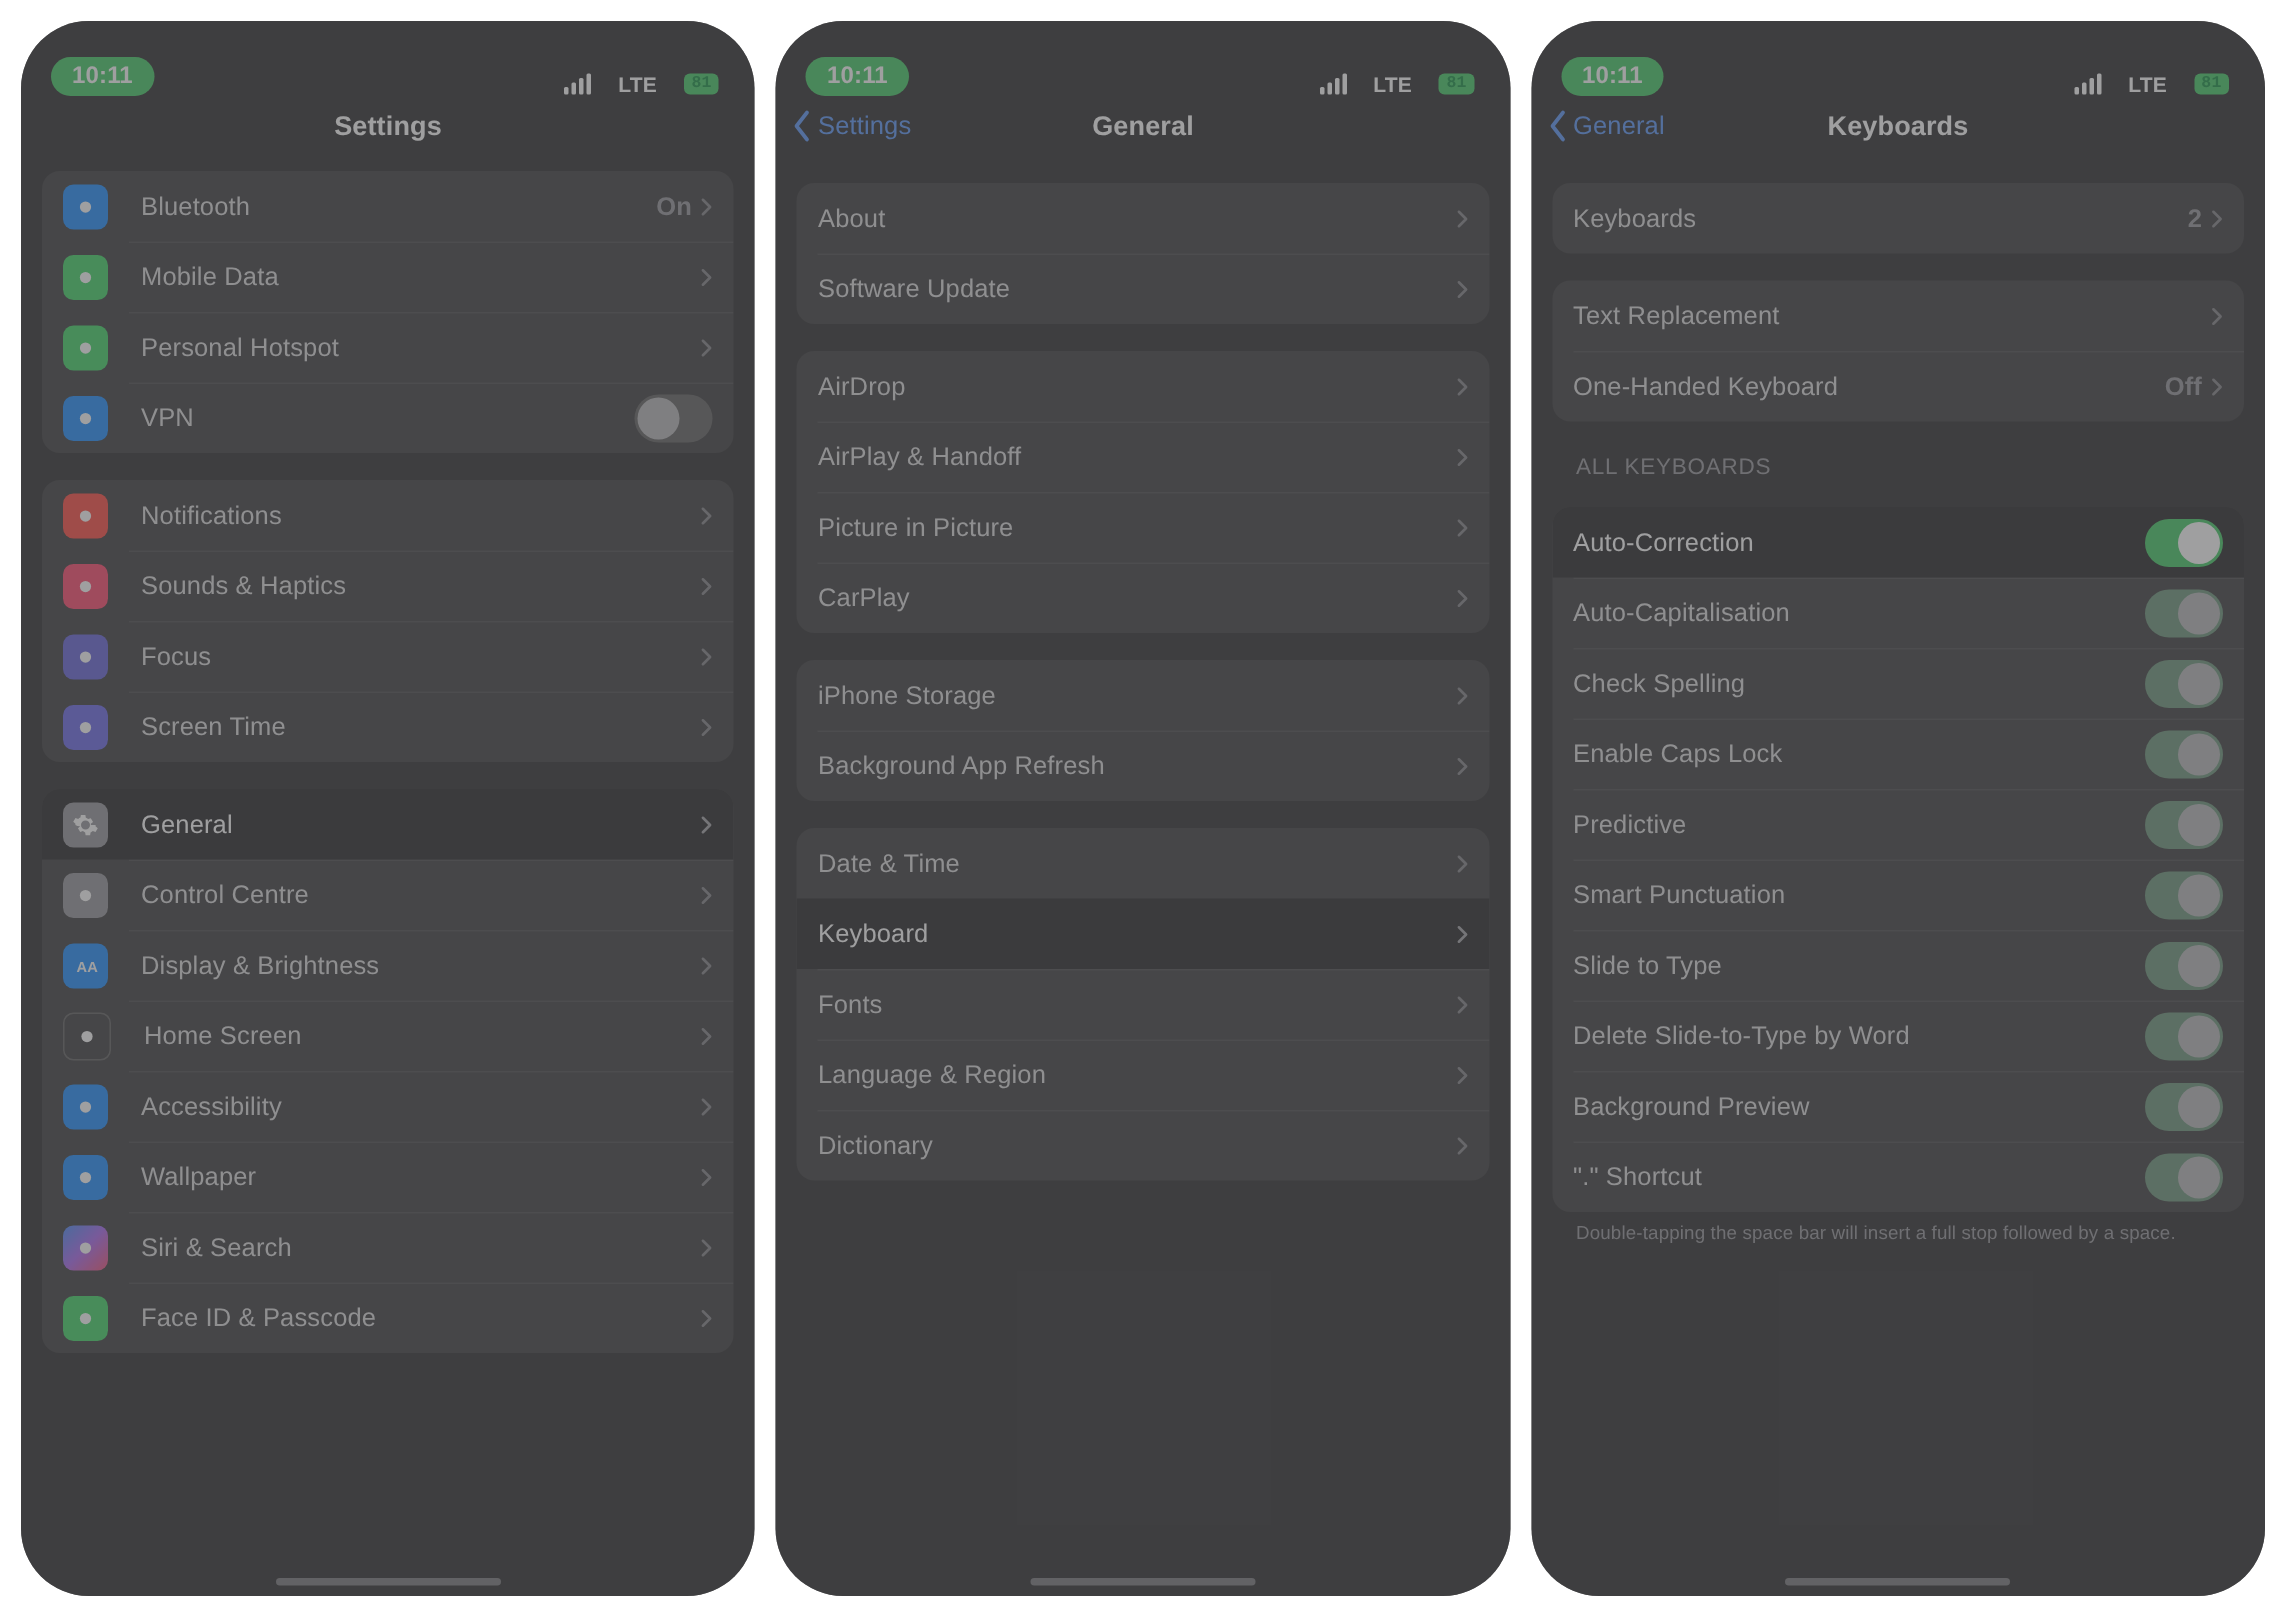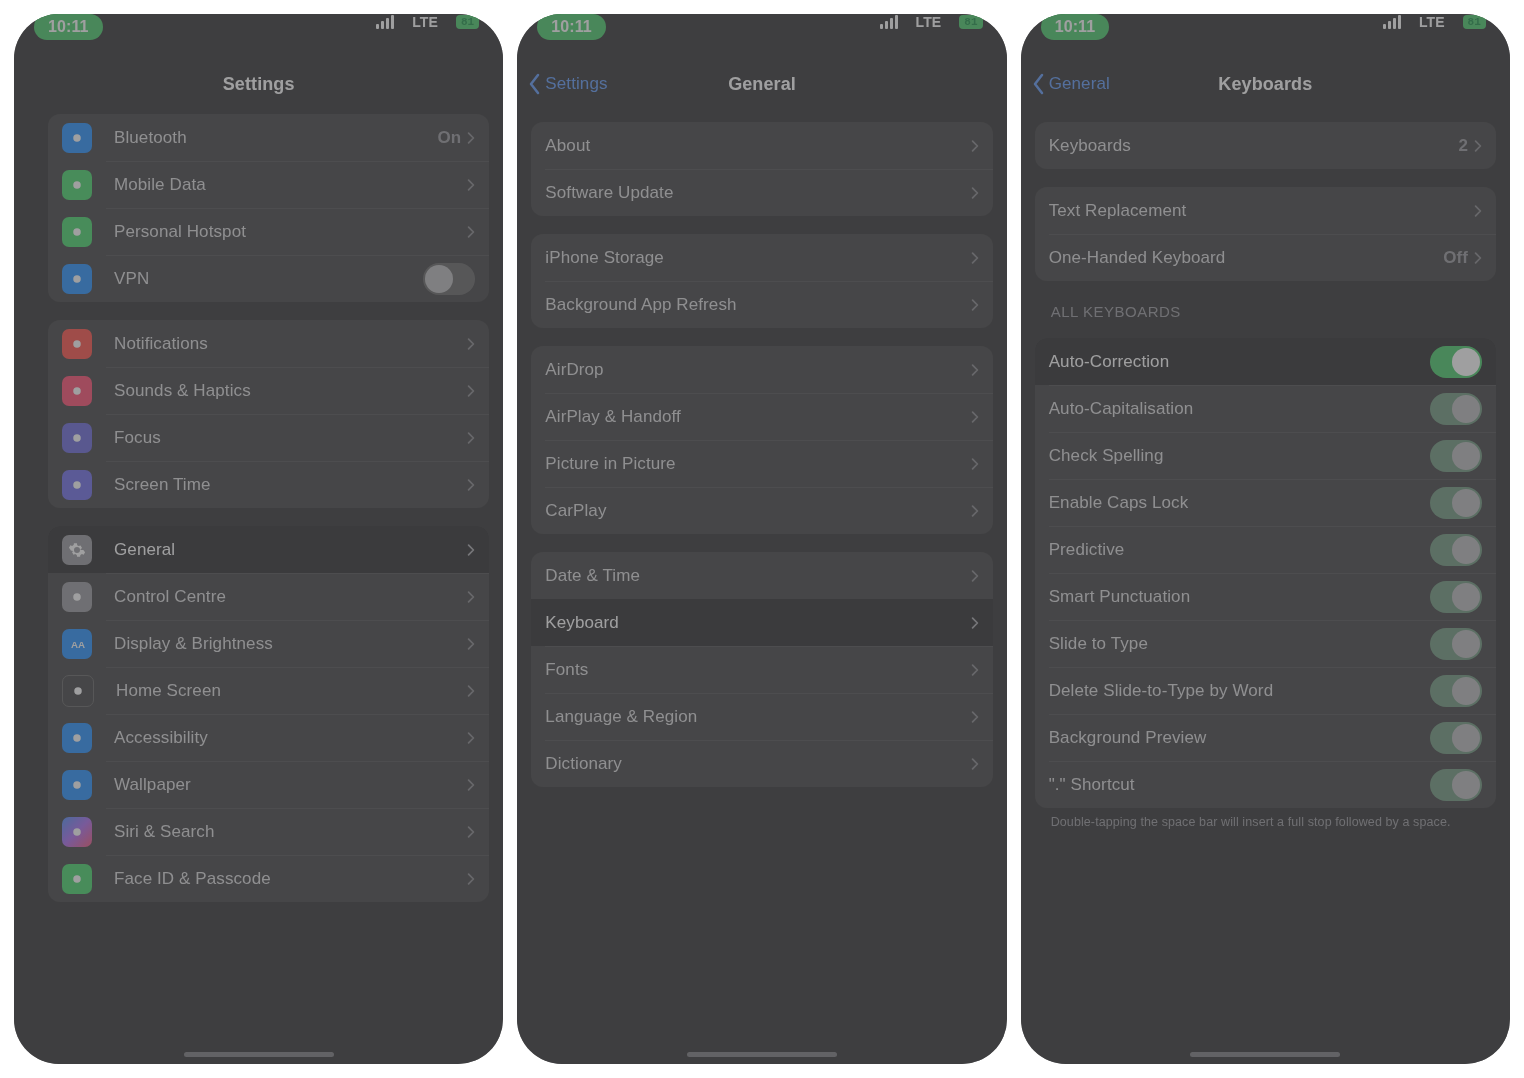--- a/index.html
+++ b/index.html
@@ -16,21 +16,21 @@
     --row-h:47px;
     --row-h-sm:47px;
     --sep:rgba(255,255,255,.08);
   }
   html,body{margin:0;padding:0;background:#fff;font-family:-apple-system,BlinkMacSystemFont,"SF Pro Text","Helvetica Neue",Arial,sans-serif;}
   .canvas{width:1524px;height:1078px;display:flex;gap:14px;padding:14px;box-sizing:border-box;justify-content:center;background:#fff;}
   .phone{position:relative;width:492px;height:1050px;border-radius:45px;overflow:hidden;background:var(--bg);color:var(--text);font-size:17px;letter-spacing:.1px;}
   .overlay{position:absolute;inset:0;background:var(--overlay);pointer-events:none;z-index:10;}
   .content{position:absolute;inset:0;z-index:1;}
   
-  .status{display:flex;align-items:flex-start;justify-content:space-between;height:50px;padding:0 24px 0 20px;}
+  .status{display:flex;align-items:flex-end;justify-content:space-between;height:50px;padding:0 24px 0 20px;}
   .time-pill{background:var(--green);color:#fff;font-weight:600;font-size:16px;padding:4px 14px;border-radius:20px;display:inline-flex;align-items:center;}
   .status-right{display:flex;align-items:center;gap:18px;}
   .sig{display:inline-flex;align-items:flex-end;gap:2px;height:14px;}
   .sig i{width:3px;background:#fff;display:block;border-radius:1px;}
   .sig i:nth-child(1){height:5px}.sig i:nth-child(2){height:8px}.sig i:nth-child(3){height:11px}.sig i:nth-child(4){height:14px}
   .lte{font-size:14px;font-weight:600;color:#fff;}
   .batt{background:var(--green);color:#083;font-size:11px;font-weight:700;border-radius:4px;padding:1px 5px;font-family:Liberation Mono, monospace;}
   
   .nav{display:flex;align-items:center;justify-content:center;position:relative;height:40px;}
   .nav-title{font-weight:600;font-size:18px;color:#fff;}
@@ -65,21 +65,21 @@
   .chev svg{width:8px;height:14px;display:block;}
   .chev svg path{stroke:currentColor;stroke-width:2.2;fill:none;stroke-linecap:round;stroke-linejoin:round;}
   .nav-back svg path{stroke:currentColor;stroke-width:2.5;fill:none;stroke-linecap:round;stroke-linejoin:round;}
   
   .home-ind{position:absolute;bottom:7px;left:50%;transform:translateX(-50%);width:150px;height:5px;border-radius:3px;background:#6f6f73;}
   
   .row.highlight{position:relative;}
   .phone .row.highlight{isolation:isolate;}
   .phone .row.highlight::before{display:none;}
   .lift{position:relative;z-index:20;}
-  .screen1-offset{margin-top:-8px;padding-left:20px;}
+  .screen1-offset{margin-top:-8px;}
   
   .ic-blue{background:#0a84ff}.ic-green{background:#30d158}.ic-green2{background:#30d158}.ic-vpn{background:#0a84ff}
   .ic-red{background:#ff3b30}.ic-pink{background:#ff375f}.ic-purple{background:#5856d6}.ic-teal{background:#5e5ce6}
   .ic-grey{background:#8e8e93}.ic-grey2{background:#8e8e93}.ic-lblue{background:#0a84ff}.ic-dot{background:#2c2c2e;border:1px solid #555}
   .ic-cyan{background:#0a84ff}.ic-atom{background:#0a84ff}.ic-siri{background:linear-gradient(135deg,#3a82f7,#a35bf0,#f2416b)}
   .ic-face{background:#30d158}
   .icon svg{width:18px;height:18px;}
   .icon svg *{fill:#fff;}
 </style>
 </head>
@@ -362,65 +362,65 @@
             </div>
             <div class="row">
               <span class="label">Software Update</span>
               <span class="chev">
                 <svg viewBox="0 0 10 16">
                   <path d="M2 2 L8 8 L2 14"></path>
                 </svg>
               </span>
             </div>
           </div>
+      <div class="group" id="s2g2">
+            <div class="row">
+              <span class="label">AirDrop</span>
+              <span class="chev">
+                <svg viewBox="0 0 10 16">
+                  <path d="M2 2 L8 8 L2 14"></path>
+                </svg>
+              </span>
+            </div>
+            <div class="row">
+              <span class="label">AirPlay &amp; Handoff</span>
+              <span class="chev">
+                <svg viewBox="0 0 10 16">
+                  <path d="M2 2 L8 8 L2 14"></path>
+                </svg>
+              </span>
+            </div>
+            <div class="row">
+              <span class="label">Picture in Picture</span>
+              <span class="chev">
+                <svg viewBox="0 0 10 16">
+                  <path d="M2 2 L8 8 L2 14"></path>
+                </svg>
+              </span>
+            </div>
+            <div class="row">
+              <span class="label">CarPlay</span>
+              <span class="chev">
+                <svg viewBox="0 0 10 16">
+                  <path d="M2 2 L8 8 L2 14"></path>
+                </svg>
+              </span>
+            </div>
+          </div>
       <div class="group" id="s2g3">
             <div class="row">
               <span class="label">iPhone Storage</span>
               <span class="chev">
                 <svg viewBox="0 0 10 16">
                   <path d="M2 2 L8 8 L2 14"></path>
                 </svg>
               </span>
             </div>
             <div class="row">
               <span class="label">Background App Refresh</span>
-              <span class="chev">
-                <svg viewBox="0 0 10 16">
-                  <path d="M2 2 L8 8 L2 14"></path>
-                </svg>
-              </span>
-            </div>
-          </div>
-      <div class="group" id="s2g2">
-            <div class="row">
-              <span class="label">AirDrop</span>
-              <span class="chev">
-                <svg viewBox="0 0 10 16">
-                  <path d="M2 2 L8 8 L2 14"></path>
-                </svg>
-              </span>
-            </div>
-            <div class="row">
-              <span class="label">AirPlay &amp; Handoff</span>
-              <span class="chev">
-                <svg viewBox="0 0 10 16">
-                  <path d="M2 2 L8 8 L2 14"></path>
-                </svg>
-              </span>
-            </div>
-            <div class="row">
-              <span class="label">Picture in Picture</span>
-              <span class="chev">
-                <svg viewBox="0 0 10 16">
-                  <path d="M2 2 L8 8 L2 14"></path>
-                </svg>
-              </span>
-            </div>
-            <div class="row">
-              <span class="label">CarPlay</span>
               <span class="chev">
                 <svg viewBox="0 0 10 16">
                   <path d="M2 2 L8 8 L2 14"></path>
                 </svg>
               </span>
             </div>
           </div>
       <div class="group" id="s2g4">
             <div class="row">
               <span class="label">Date &amp; Time</span>

